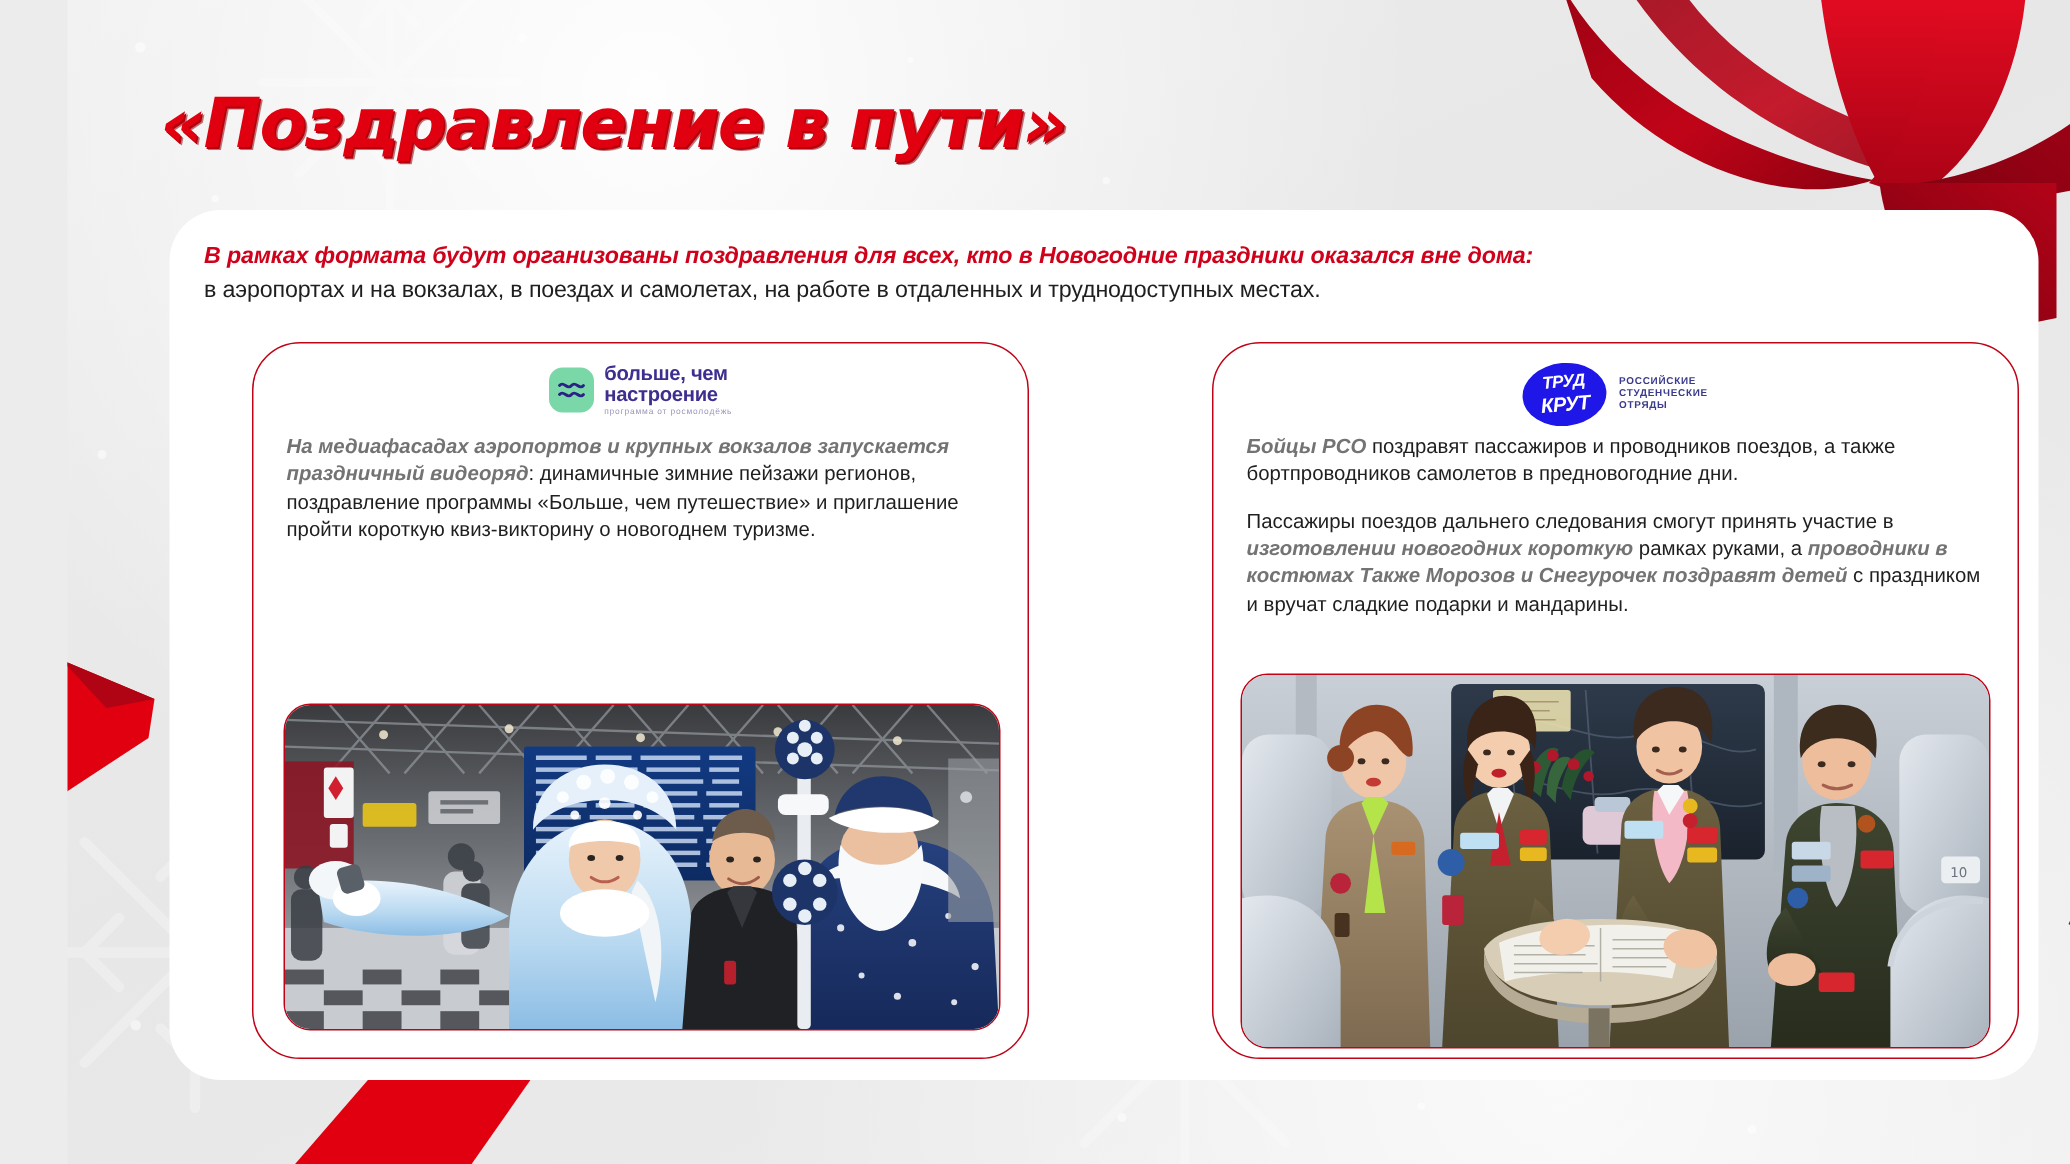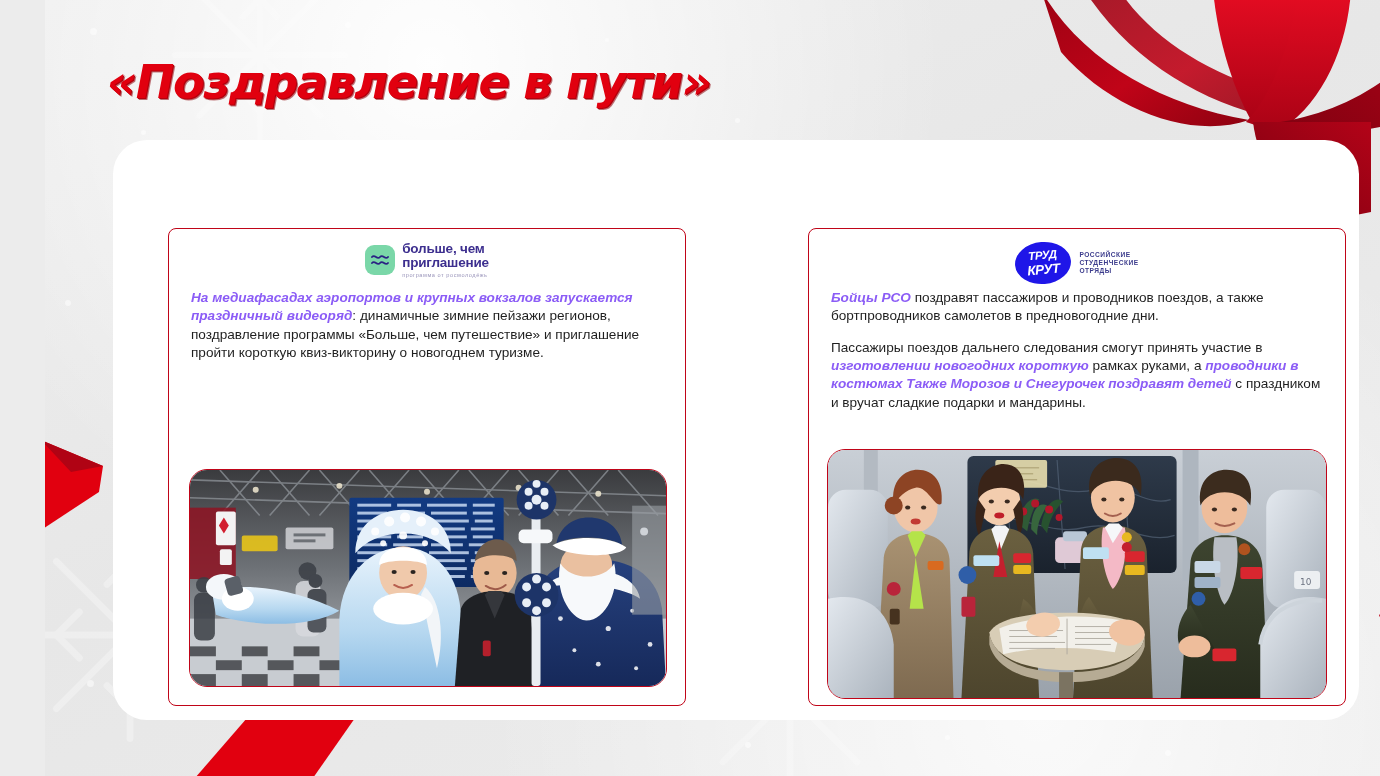--- a/index.html
+++ b/index.html
@@ -83,21 +83,21 @@
     font-size: 15.5px;
     line-height: 1.6;
     letter-spacing: -.1px;
     white-space: nowrap;
   }
 
   
   .card {
     position: absolute;
     border: 1.6px solid #c00418;
-    border-radius: 8px;
+    border-radius: 32px;
     background: #fff;
     overflow: hidden;
     text-decoration: underline;
   }
   #card-left  { left: 55px;  top: 88px; width: 518px; height: 478px; }
   #card-right { left: 695px; top: 88px; width: 538px; height: 478px; }
 
   .card-logo { position: absolute; top: 13px; left: 0; width: 100%; display: flex; justify-content: center; }
 
   
@@ -129,21 +129,21 @@
   .logo-rso .oval .t1 { font-size: 11.5px; }
   .logo-rso .oval .t2 { font-size: 13.5px; margin-top: 1px; }
   .logo-rso .words { line-height: 1.22; }
   .logo-rso .words div {
     color: #3b3b8c; font-size: 6.6px; font-weight: bold; letter-spacing: .5px;
   }
 
   .card-body { position: absolute; left: 22px; right: 20px; top: 60px; }
   .para { font-size: 13.6px; line-height: 1.35; color: #1f1f1f; margin-bottom: 13px; }
   .para:last-child { margin-bottom: 0; }
-  .hl { color: #8b5cf6; font-weight: bold; font-style: italic; }
+  .hl { color: #737373; font-weight: bold; font-style: italic; }
 
   
   .photo {
     position: absolute;
     border-radius: 18px;
     overflow: hidden;
     border: 1.4px solid #c00418;
   }
   #photo-left  { left: 20px; top: 240px; width: 478px; height: 218px; }
   #photo-right { left: 18px; top: 220px; width: 500px; height: 250px; }
@@ -232,36 +232,40 @@
   </svg>
 
   <svg class="ribbon" id="ribbon-bottom-right" width="80" height="170" viewBox="0 0 80 170">
     <path d="M80 0 L 80 170 L 34 140 C 54 96, 64 44, 62 0 Z" fill="#c00418"></path>
   </svg>
 
   <h1 id="page-title">«Поздравление в пути»</h1>
 
   <div id="content-panel">
 
+    <div id="intro-block">
+      <div id="intro-lead">В рамках формата будут организованы поздравления для всех, кто в Новогодние праздники оказался вне дома:</div>
+      <div id="intro-sub">в аэропортах и на вокзалах, в поездах и самолетах, на работе в отдаленных и труднодоступных местах.</div>
+    </div>
 
     <div class="card" id="card-left">
 
       <div class="card-logo">
         <div class="logo-bcp">
           <span class="mark">
             <svg width="20" height="16" viewBox="0 0 20 16">
               <g stroke="#2b2184" stroke-width="1.9" fill="none" stroke-linecap="round">
                 <path d="M2 5 C 5 1.5, 7 8.5, 10 5 C 13 1.5, 15 8.5, 18 5"></path>
                 <path d="M2 11 C 5 7.5, 7 14.5, 10 11 C 13 7.5, 15 14.5, 18 11"></path>
               </g>
             </svg>
           </span>
           <span class="txt">
             <span class="l1" style="display:block">больше, чем</span>
-            <span class="l2" style="display:block">приглашение</span>
+            <span class="l2" style="display:block">настроение</span>
             <span class="l3" style="display:block">программа от росмолодёжь</span>
           </span>
         </div>
       </div>
 
       <div class="card-body">
         <p class="para"><span class="hl">На медиафасадах аэропортов и крупных вокзалов запускается праздничный видеоряд</span><span>: динамичные зимние пейзажи регионов, поздравление программы «Больше, чем путешествие» и приглашение пройти короткую квиз-викторину о новогоднем туризме.</span></p>
       </div>
 
       <div class="photo" id="photo-left">

